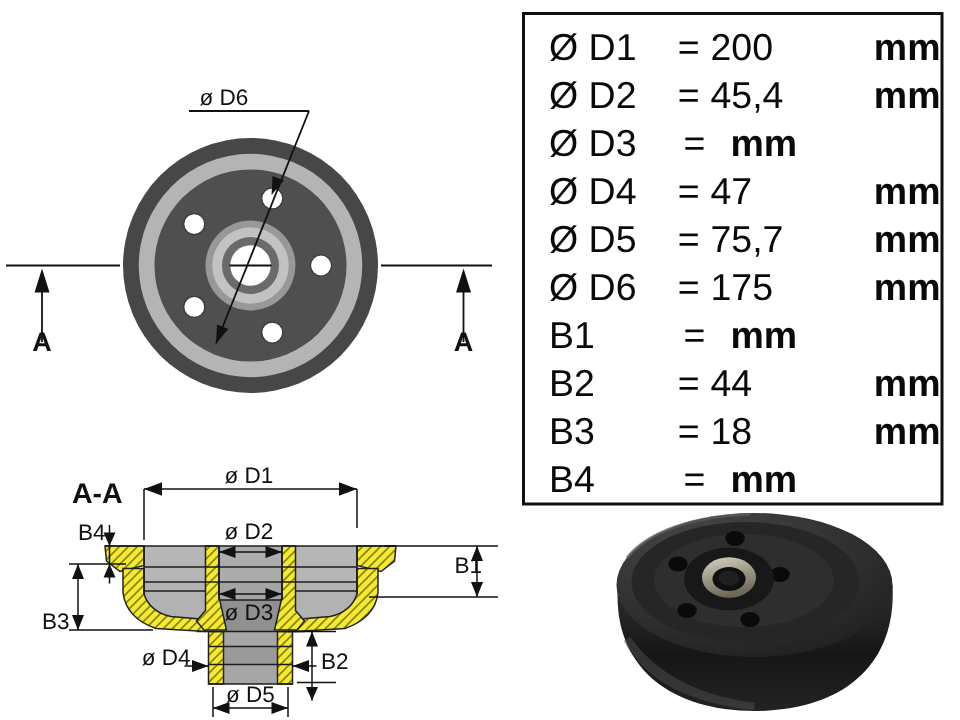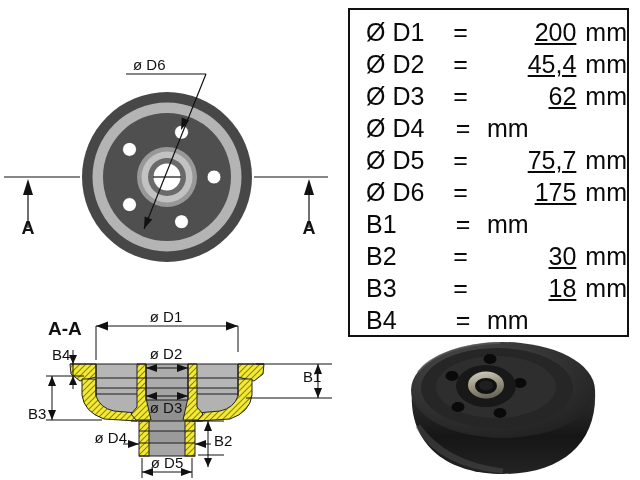--- a/index.html
+++ b/index.html
@@ -8,22 +8,22 @@
   svg text{font-family:"Liberation Sans",sans-serif;fill:#111;}
   .dimtxt{font-size:15px;}
   .sectxt{font-size:19px;font-weight:bold;}
   
   .spec-table{position:absolute;left:348px;top:8px;width:281px;height:329px;
               border:2px solid #111;background:#fff;box-sizing:border-box;
               padding-top:6px;}
   .spec-row{display:flex;height:32.1px;align-items:center;font-size:25px;color:#0a0a0a;}
   .c-label{width:82px;padding-left:16px;white-space:nowrap;}
   .c-eq{width:30px;text-align:center;}
-  .c-val{width:104px;text-align:right;white-space:nowrap;text-decoration:underline;}
-  .c-unit{padding-left:9px;}
+  .c-val{width:104px;text-align:left;white-space:nowrap;}
+  .c-unit{padding-left:9px;font-weight:bold;}
   .drawings{position:absolute;left:0;top:0;}
   .photo{position:absolute;left:390px;top:338px;}
 </style>
 </head>
 <body>
 
 <div class="screen">
 
   <svg class="drawings" width="348" height="480" viewBox="0 0 348 480">
     <defs>
@@ -201,26 +201,26 @@
     </div>
     <div class="spec-row">
       <span class="c-label">Ø D2</span>
         <span class="c-eq">=</span>
         <span class="c-val">45,4</span>
         <span class="c-unit">mm</span>
     </div>
     <div class="spec-row">
       <span class="c-label">Ø D3</span>
         <span class="c-eq">=</span>
-        <span class="c-val">62</span>
         <span class="c-unit">mm</span>
     </div>
     <div class="spec-row">
       <span class="c-label">Ø D4</span>
         <span class="c-eq">=</span>
+        <span class="c-val">47</span>
         <span class="c-unit">mm</span>
     </div>
     <div class="spec-row">
       <span class="c-label">Ø D5</span>
         <span class="c-eq">=</span>
         <span class="c-val">75,7</span>
         <span class="c-unit">mm</span>
     </div>
     <div class="spec-row">
       <span class="c-label">Ø D6</span>
@@ -229,21 +229,21 @@
         <span class="c-unit">mm</span>
     </div>
     <div class="spec-row">
       <span class="c-label">B1</span>
         <span class="c-eq">=</span>
         <span class="c-unit">mm</span>
     </div>
     <div class="spec-row">
       <span class="c-label">B2</span>
         <span class="c-eq">=</span>
-        <span class="c-val">30</span>
+        <span class="c-val">44</span>
         <span class="c-unit">mm</span>
     </div>
     <div class="spec-row">
       <span class="c-label">B3</span>
         <span class="c-eq">=</span>
         <span class="c-val">18</span>
         <span class="c-unit">mm</span>
     </div>
     <div class="spec-row">
       <span class="c-label">B4</span>

